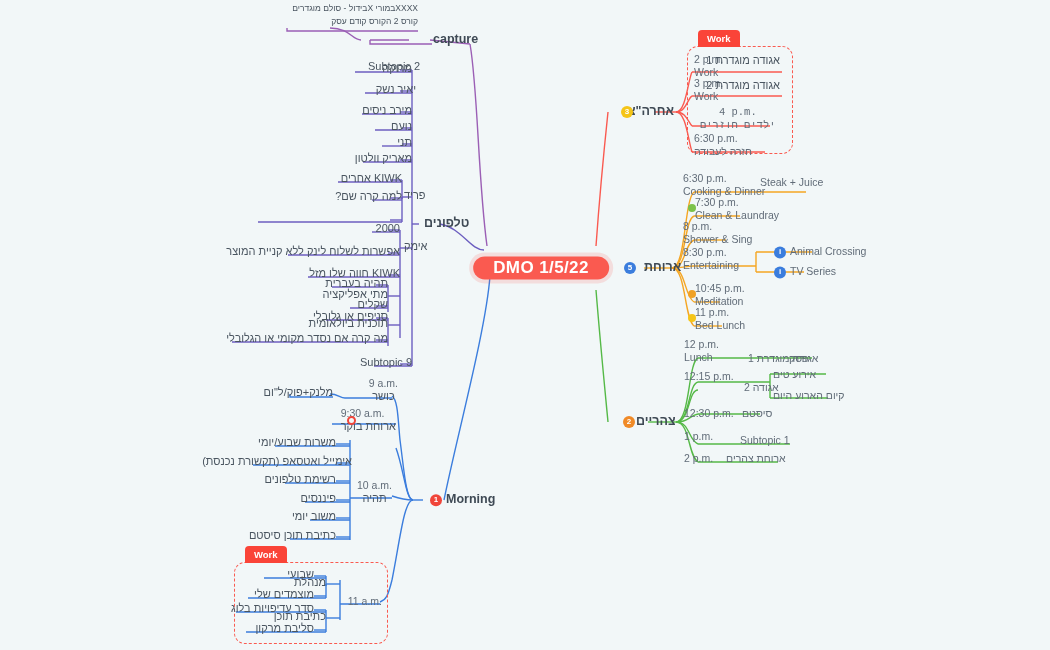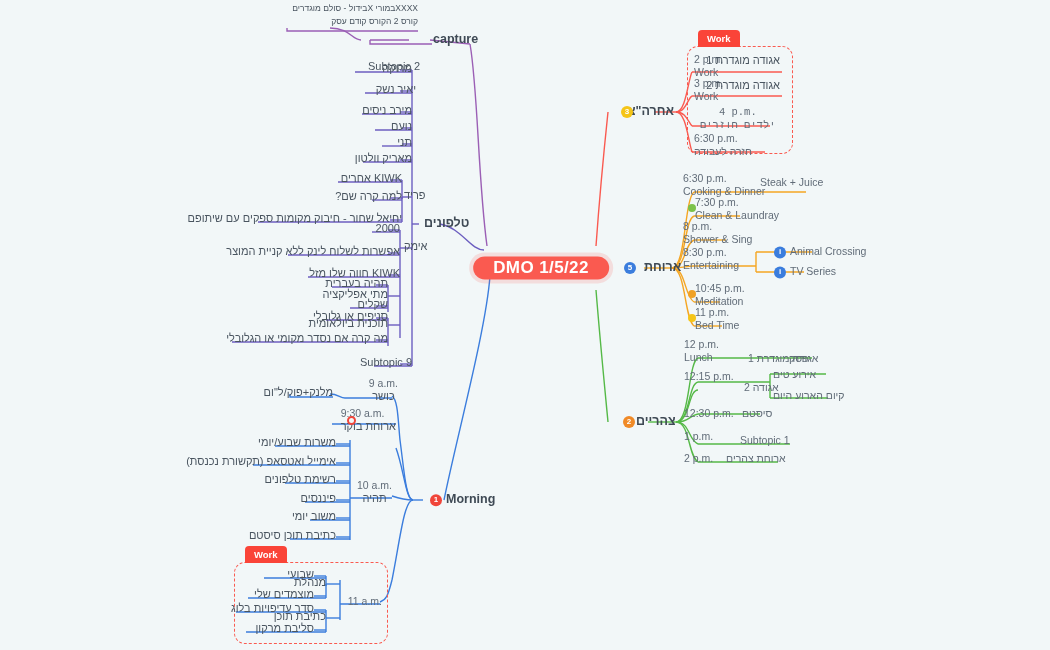--- a/index.html
+++ b/index.html
@@ -247,21 +247,20 @@
 <div class="node lbl r heb" style="left:412px; top:69px;">מרוקה</div>
 <div class="node lbl r heb" style="left:400px; top:90px;margin-left:16px;">יאיר נשק</div>
 <div class="node lbl r heb" style="left:412px; top:111px;">מירב ניסים</div>
 <div class="node lbl r heb" style="left:412px; top:127px;">נועם</div>
 <div class="node lbl r heb" style="left:412px; top:143px;">תני</div>
 <div class="node lbl r heb" style="left:412px; top:159px;">מאריק וולטון</div>
 
 <div class="node lbl heb" style="left:404px; top:196px;">פריד</div>
 <div class="node lbl r heb" style="left:402px; top:179px;">KWIK אחרים</div>
 <div class="node lbl r heb" style="left:402px; top:197px;">למה קרה שם?</div>
-<div class="node lbl r heb" style="left:402px; top:219px;">יחיאל שחור - חיבוק מקומות ספקים עם שיתופם</div>
 
 <div class="node lbl heb" style="left:404px; top:247px;">אימק</div>
 <div class="node lbl r" style="left:400px; top:229px;">2000</div>
 <div class="node lbl r heb" style="left:400px; top:252px;">אפשרות לשלוח לינק ללא קניית המוצר</div>
 <div class="node lbl r heb" style="left:400px; top:274px;">KWIK חווה שלו מזל</div>
 <div class="node lbl r heb" style="left:388px; top:295px;">מתי אפליקציה</div>
 <div class="node lbl r heb" style="left:388px; top:284px;">תהיה בעברית</div>
 <div class="node lbl r heb" style="left:388px; top:305px;">שקלים</div>
 <div class="node lbl r heb" style="left:388px; top:324px;">תוכנית ביולאומית</div>
 <div class="node lbl r heb" style="left:388px; top:317px;">סניפים או גלובלי</div>
@@ -283,21 +282,21 @@
   <div class="time">9:30 a.m.</div>
   <div class="heb">ארוחת בוקר</div>
 </div>
 <span class="ring" style="position:absolute; left:342px; top:416px;"></span>
 
 <div class="node lbl r" style="left:392px; top:492px; text-align:center;">
   <div class="time">10 a.m.</div>
   <div class="heb">תהיה</div>
 </div>
 <div class="node lbl r heb" style="left:336px; top:443px;">משרות שבוע/יומי</div>
-<div class="node lbl r heb" style="left:336px; top:462px;">אימייל ואטסאפ (תקשורת נכנסת)</div>
+<div class="node lbl r heb" style="left:352px; top:462px;">אימייל ואטסאפ (תקשורת נכנסת)</div>
 <div class="node lbl r heb" style="left:336px; top:480px;">רשימת טלפונים</div>
 <div class="node lbl r heb" style="left:336px; top:499px;">פיננסים</div>
 <div class="node lbl r heb" style="left:336px; top:517px;">משוב יומי</div>
 <div class="node lbl r heb" style="left:336px; top:536px;">כתיבת תוכן סיסטם</div>
 
 <div class="boundary blue" style="left:234px; top:562px; width:154px; height:82px;">
   <div class="btag">Work</div>
 </div>
 <div class="node lbl r time" style="left:382px; top:602px;">11 a.m.</div>
 <div class="node lbl r heb" style="left:326px; top:583px;">מנהלת</div>
@@ -368,21 +367,21 @@
 
 <span class="dot d-orange" style="position:absolute; left:683px; top:290px;"></span>
 <div class="node lbl" style="left:695px; top:295px;">
   <div class="time">10:45 p.m.</div>
   <div class="time">Meditation</div>
 </div>
 
 <span class="dot d-yellow" style="position:absolute; left:683px; top:314px;"></span>
 <div class="node lbl" style="left:695px; top:319px;">
   <div class="time">11 p.m.</div>
-  <div class="time">Bed Time</div>
+  <div class="time">Bed Lunch</div>
 </div>
 
 <div class="node lbl big heb" style="left:636px; top:422px;">צהריים</div>
 <span class="badge b-orange" style="position:absolute; left:619px; top:416px;">2</span>
 
 <div class="node lbl" style="left:684px; top:351px;">
   <div class="time">12 p.m.</div>
   <div class="time">Lunch</div>
 </div>
 <div class="node lbl heb time" style="left:748px; top:359px;">אגודה מוגדרת 1</div>

